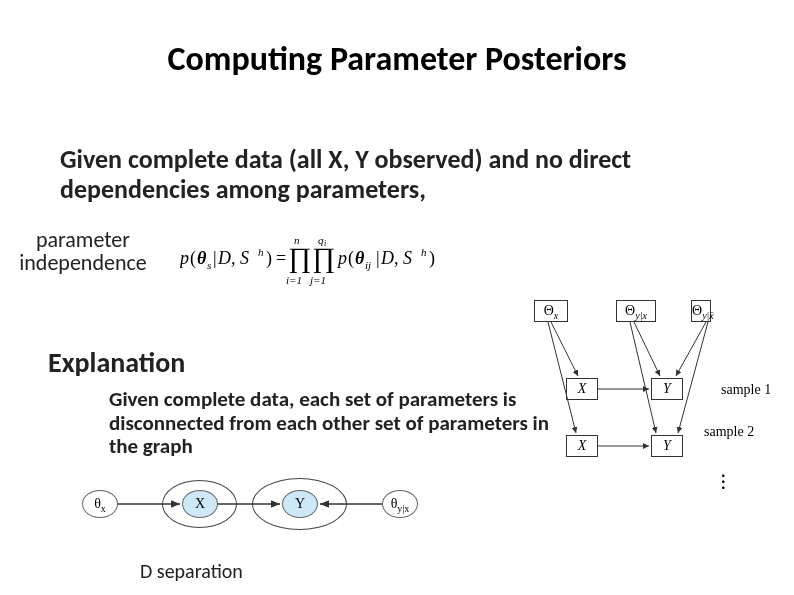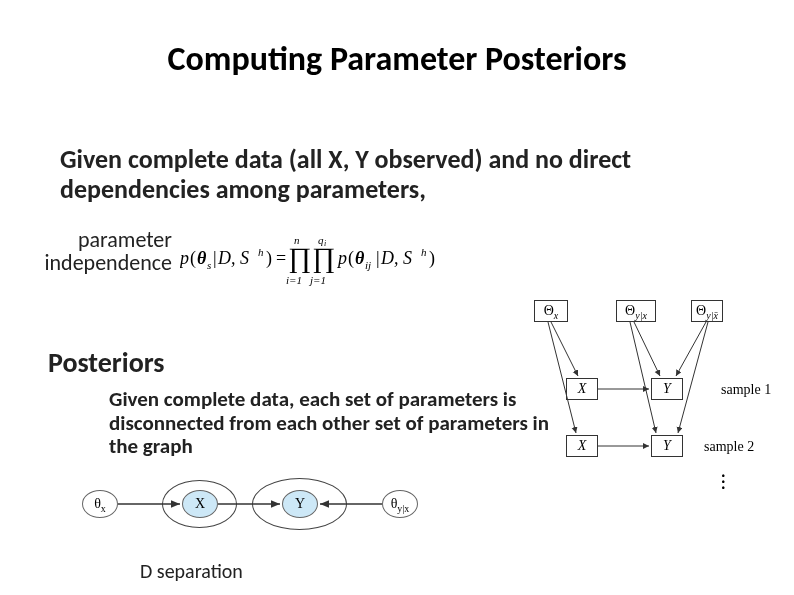--- a/index.html
+++ b/index.html
@@ -28,26 +28,26 @@
     width: 690px;
     font-size: 26px;
     font-weight: bold;
     color: #222;
     line-height: 1.15;
     margin-left: 8px;
   }
   .param-indep {
     position: absolute;
     top: 228px;
-    left: 22px;
+    left: 8px;
     width: 150px;
     font-size: 22px;
     color: #222;
     line-height: 1.05;
-    text-align: right;
+    text-align: center;
   }
   .formula {
     position: absolute;
     top: 232px;
     left: 180px;
   }
   .explanation-h {
     position: absolute;
     top: 345px;
     left: 48px;
@@ -120,29 +120,29 @@
     border: 1px solid #333;
     text-align: center;
     font-family: "Times New Roman", serif;
     font-style: italic;
     font-size: 14px;
     line-height: 20px;
     background: #fff;
   }
   .rbox.th1 { left: 8px;  top: 0; width: 34px; font-style: normal;}
   .rbox.th2 { left: 90px; top: 0; width: 40px; font-style: normal;}
-  .rbox.th3 { left: 165px;top: 0; width: 32px; font-style: normal;}
+  .rbox.th3 { left: 165px;top: 0; width: 20px; font-style: normal;}
   .rs { font-size: 10px; font-style: italic; vertical-align: sub; }
   .rbox.X1 { left: 40px; top: 78px; }
   .rbox.Y1 { left: 125px;top: 78px; }
   .rbox.X2 { left: 40px; top: 135px; }
   .rbox.Y2 { left: 125px;top: 135px; }
   .samp { position: absolute; font-family: "Times New Roman", serif; font-size: 14px; }
   .samp.s1 { left: 195px; top: 82px; }
-  .samp.s2 { left: 178px; top: 139px; }
+  .samp.s2 { left: 178px; top: 124px; }
   .vdots {
     position: absolute;
     left: 195px;
     top: 172px;
     font-size: 18px;
     line-height: 6px;
     letter-spacing: 0;
   }
   svg.edges { position: absolute; top: 0; left: 0; pointer-events: none; }
 </style>
@@ -177,21 +177,21 @@
     <text x="168" y="32" font-family="Times New Roman" font-size="18">(</text>
     <text x="175" y="32" font-family="Times New Roman" font-size="18" font-style="italic" font-weight="bold">θ</text>
     <text x="185" y="37" font-family="Times New Roman" font-size="11" font-style="italic">ij</text>
     <text x="196" y="32" font-family="Times New Roman" font-size="18">|</text>
     <text x="201" y="32" font-family="Times New Roman" font-size="18" font-style="italic">D, S</text>
     <text x="241" y="24" font-family="Times New Roman" font-size="11" font-style="italic">h</text>
     <text x="249" y="32" font-family="Times New Roman" font-size="18">)</text>
   </svg>
 </div>
 
-<div class="explanation-h">Posteriors</div>
+<div class="explanation-h">Explanation</div>
 
 <div class="para2">Given complete data, each set of parameters is disconnected from each other set of parameters in the graph</div>
 
 <div class="dsep-row">
   <div class="bigring ring1"></div>
   <div class="bigring ring2"></div>
   <div class="node tx"><span>θ</span><span class="sub">x</span></div>
   <div class="node X">X</div>
   <div class="node Y">Y</div>
   <div class="node tyx"><span>θ</span><span class="sub">y|x</span></div>

